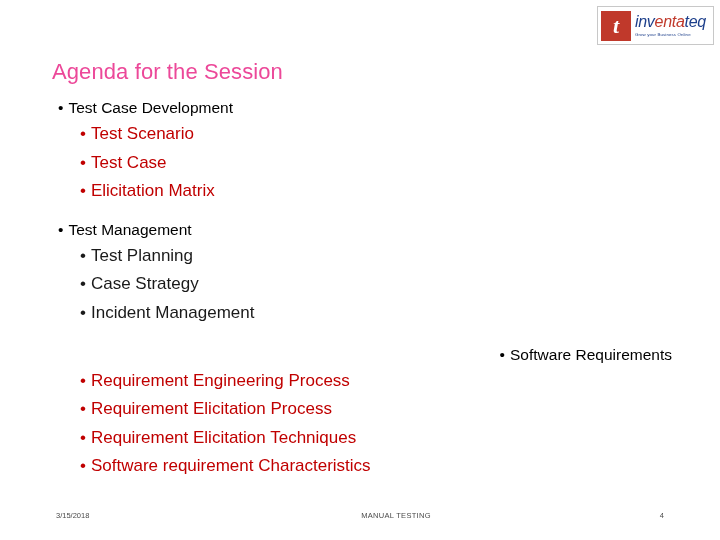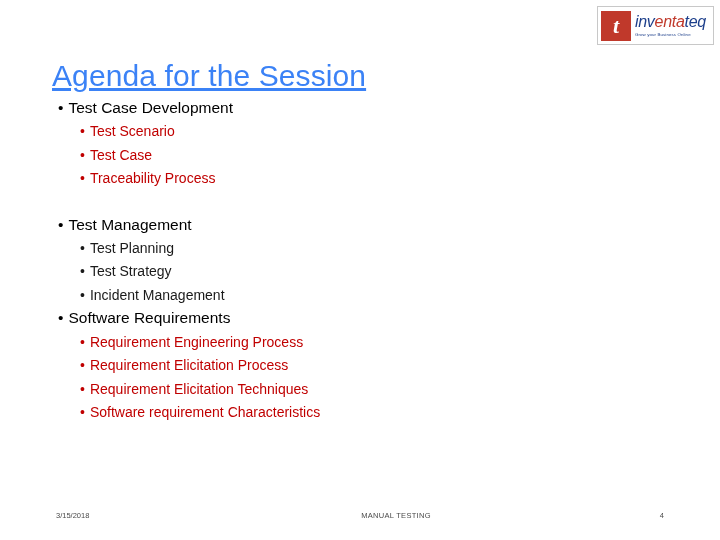--- a/index.html
+++ b/index.html
@@ -68,58 +68,57 @@
     letter-spacing: 0.1px;
     margin-top: 2px;
     white-space: nowrap;
   }
 
   
   .slide-title {
     position: absolute;
     top: 59px;
     left: 52px;
-    font-size: 30px;
-    color: #3b82f6;
+    font-size: 22px;
+    color: #ec4899;
     font-weight: normal;
     letter-spacing: 0.1px;
     line-height: 1.15;
-    text-decoration: underline;
   }
 
   
   .content {
     position: absolute;
     top: 98px;
     left: 52px;
     width: 620px;
   }
   .lvl1 {
     font-size: 15.5px;
     color: #000000;
     padding-left: 6px;
     margin-top: 10px;
     margin-bottom: 2px;
     line-height: 1.3;
   }
   .lvl1:first-child { margin-top: 0; }
   .lvl2 {
-    font-size: 14px;
+    font-size: 17px;
     padding-left: 28px;
     line-height: 1.68;
   }
   .lvl2.red { color: #c00000; }
   .lvl2.black { color: #1a1a1a; }
   .bullet {
     display: inline-block;
     margin-right: 5px;
   }
 
-  .group-gap-1 { margin-top: 24px; }
-  .group-gap-2 { margin-top: 1px; }
+  .group-gap-1 { margin-top: 14px; }
+  .group-gap-2 { margin-top: 17px; text-align: right; }
 
   
   .footer {
     position: absolute;
     left: 0;
     top: 508px;
     width: 720px;
     height: 20px;
     font-size: 7.5px;
     color: #4a4a4a;
@@ -165,31 +164,31 @@
   <div class="lvl1">
     <span class="bullet">•</span><span>Test Case Development</span>
   </div>
   <div class="lvl2 red">
     <span class="bullet">•</span><span>Test Scenario</span>
   </div>
   <div class="lvl2 red">
     <span class="bullet">•</span><span>Test Case</span>
   </div>
   <div class="lvl2 red">
-    <span class="bullet">•</span><span>Traceability Process</span>
+    <span class="bullet">•</span><span>Elicitation Matrix</span>
   </div>
 
   <div class="lvl1 group-gap-1">
     <span class="bullet">•</span><span>Test Management</span>
   </div>
   <div class="lvl2 black">
     <span class="bullet">•</span><span>Test Planning</span>
   </div>
   <div class="lvl2 black">
-    <span class="bullet">•</span><span>Test Strategy</span>
+    <span class="bullet">•</span><span>Case Strategy</span>
   </div>
   <div class="lvl2 black">
     <span class="bullet">•</span><span>Incident Management</span>
   </div>
 
   <div class="lvl1 group-gap-2">
     <span class="bullet">•</span><span>Software Requirements</span>
   </div>
   <div class="lvl2 red">
     <span class="bullet">•</span><span>Requirement Engineering Process</span>

